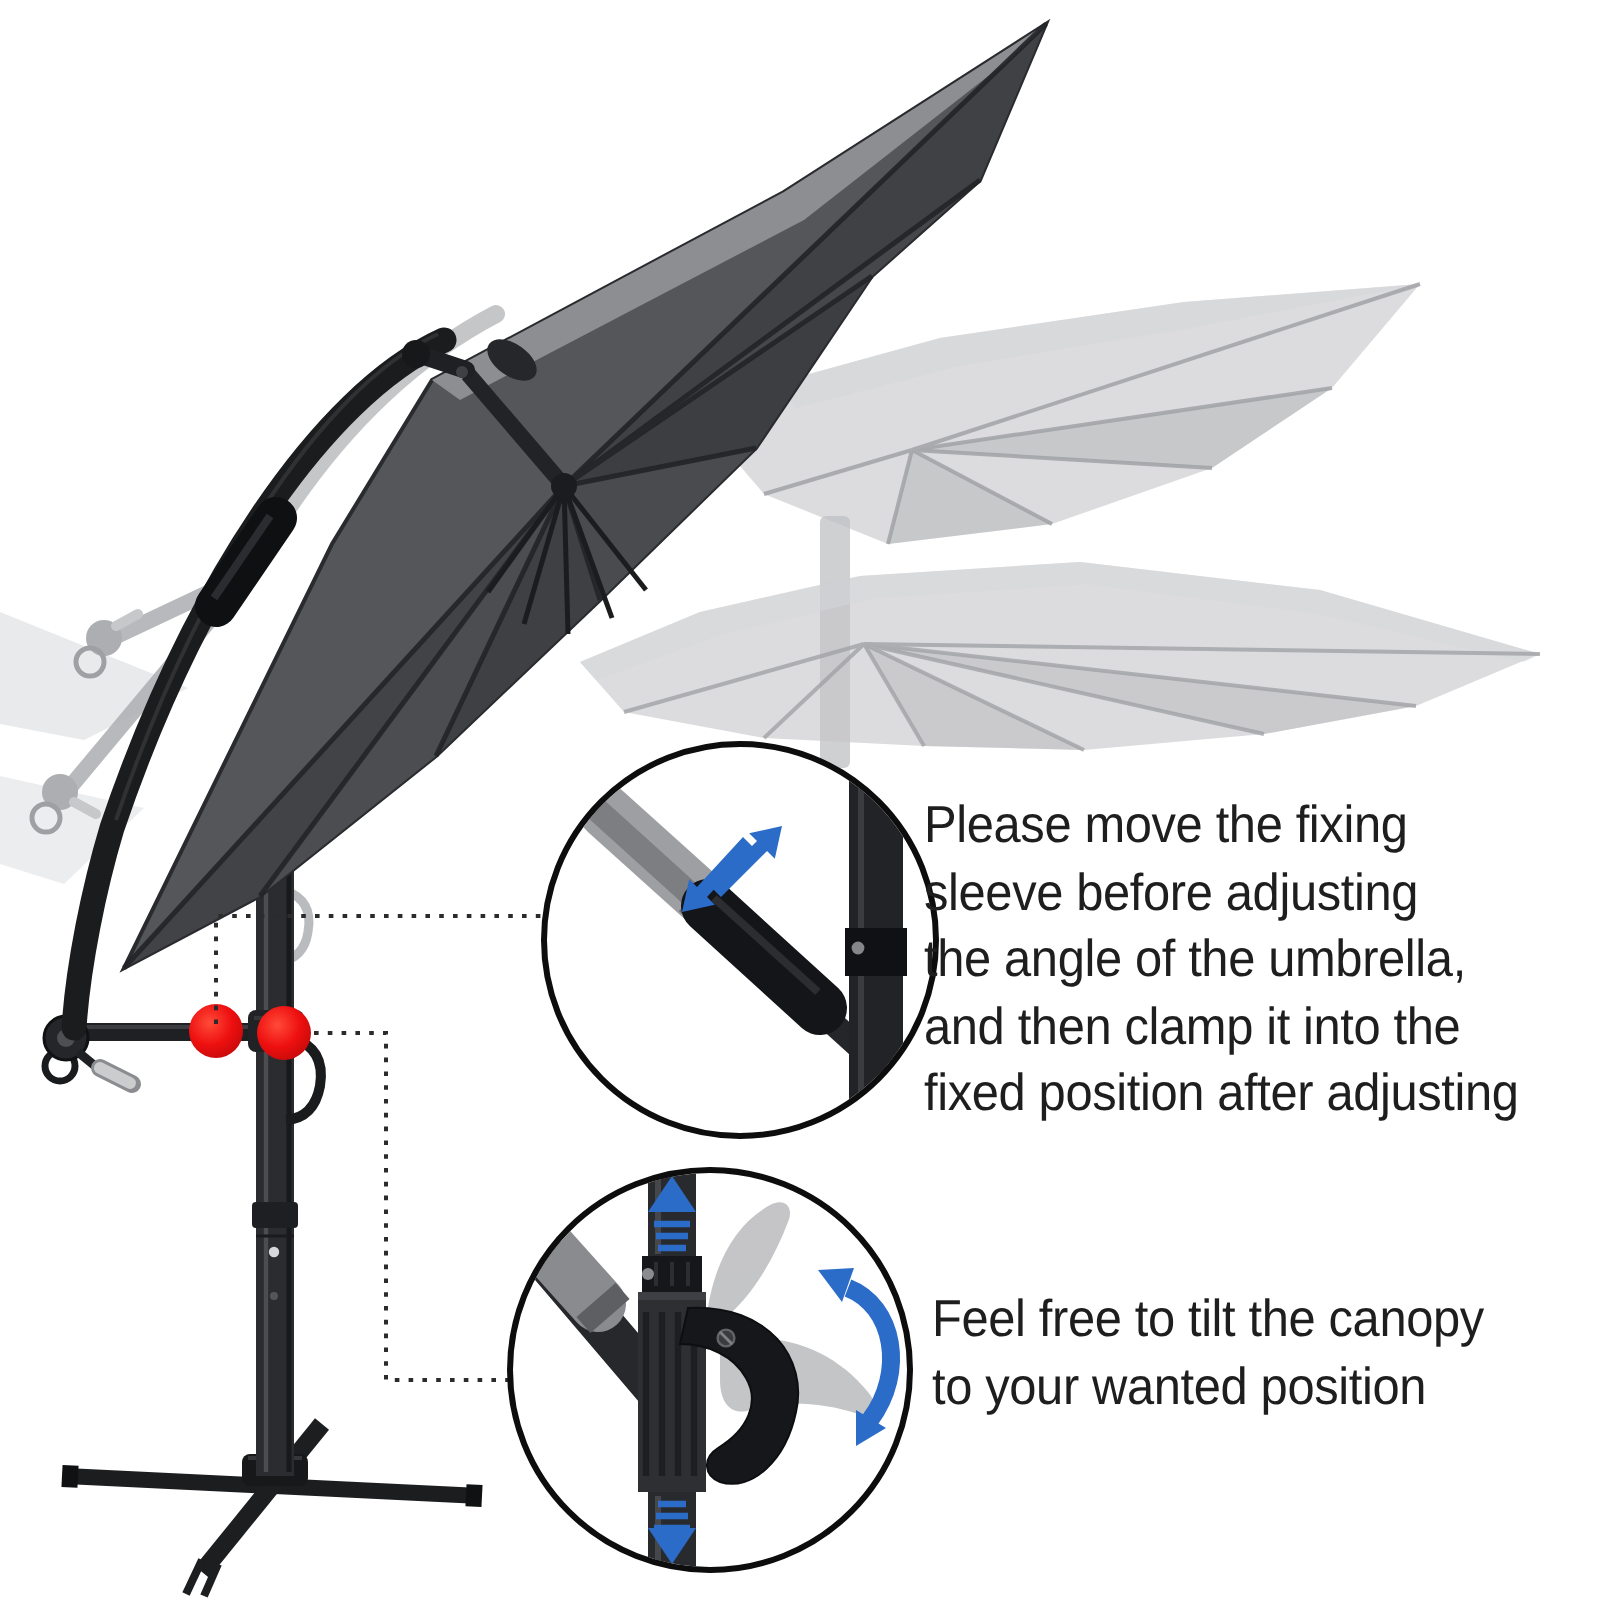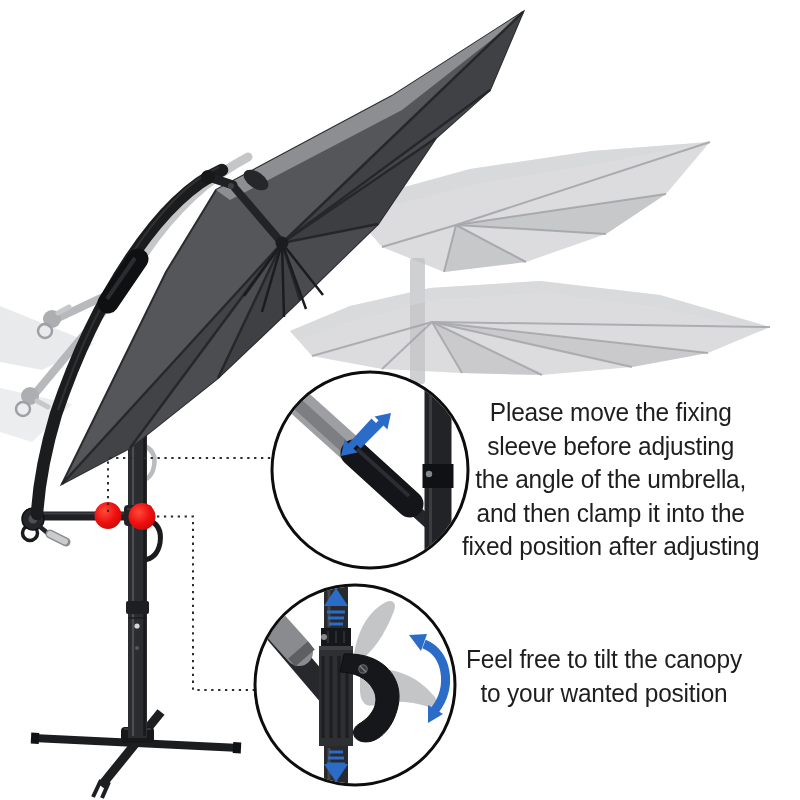--- a/index.html
+++ b/index.html
@@ -1,19 +1,18 @@
 <!DOCTYPE html>
 <html><head>
 <meta charset="utf-8">
 <style>
   html,body{margin:0;padding:0;background:#ffffff;}
   .stage{
     position:relative;width:800px;height:800px;background:#ffffff;overflow:hidden;
     font-family:"Liberation Sans", sans-serif;
-    text-align:center;
   }
   .stage svg{position:absolute;left:0;top:0;}
   .note{
     position:absolute;color:#1e1e1e;font-size:26px;line-height:33.6px;
     letter-spacing:-0.2px;transform:scaleX(0.94);transform-origin:left top;
     white-space:nowrap;
   }
   .note-1{left:462px;top:396px;}
   .note-2{left:466px;top:643px;}
   .note div{display:block;}

